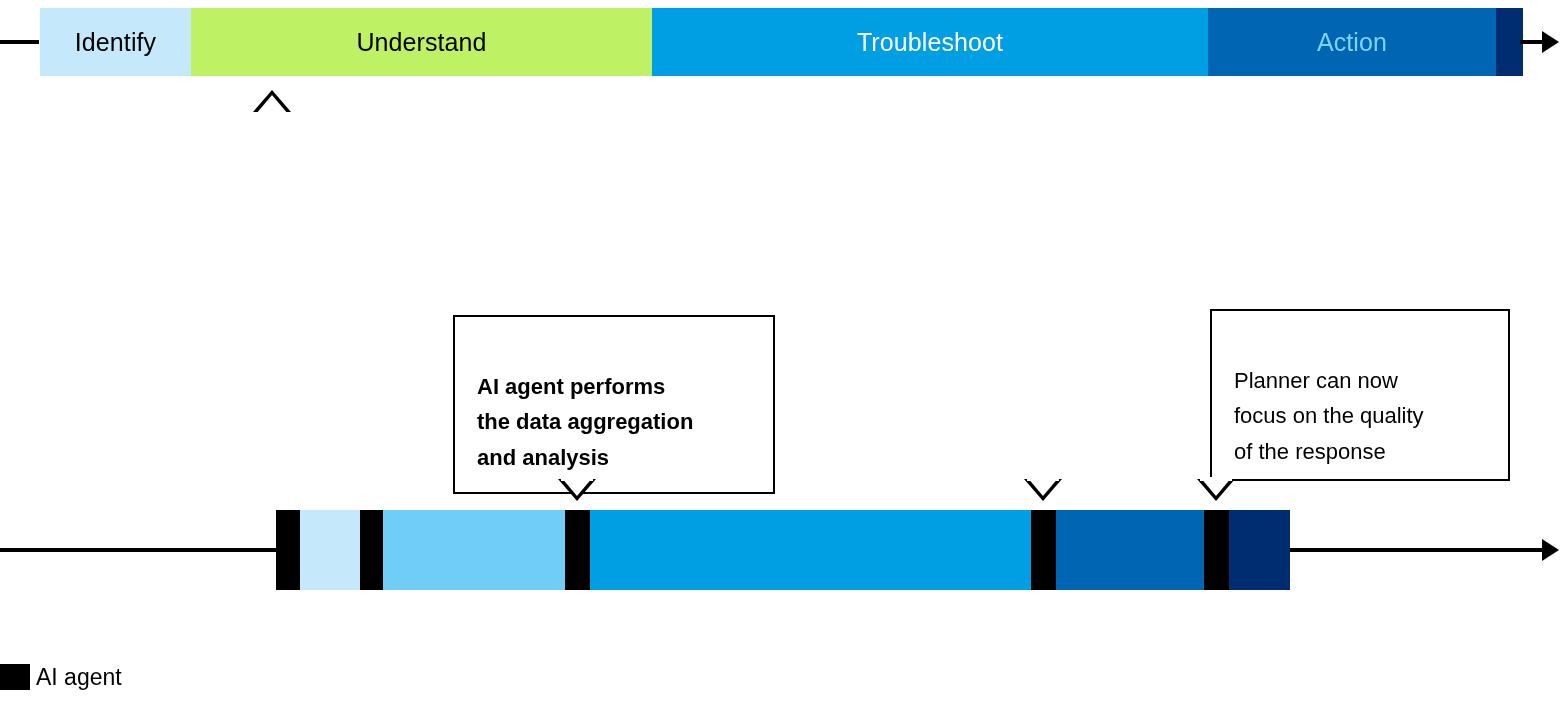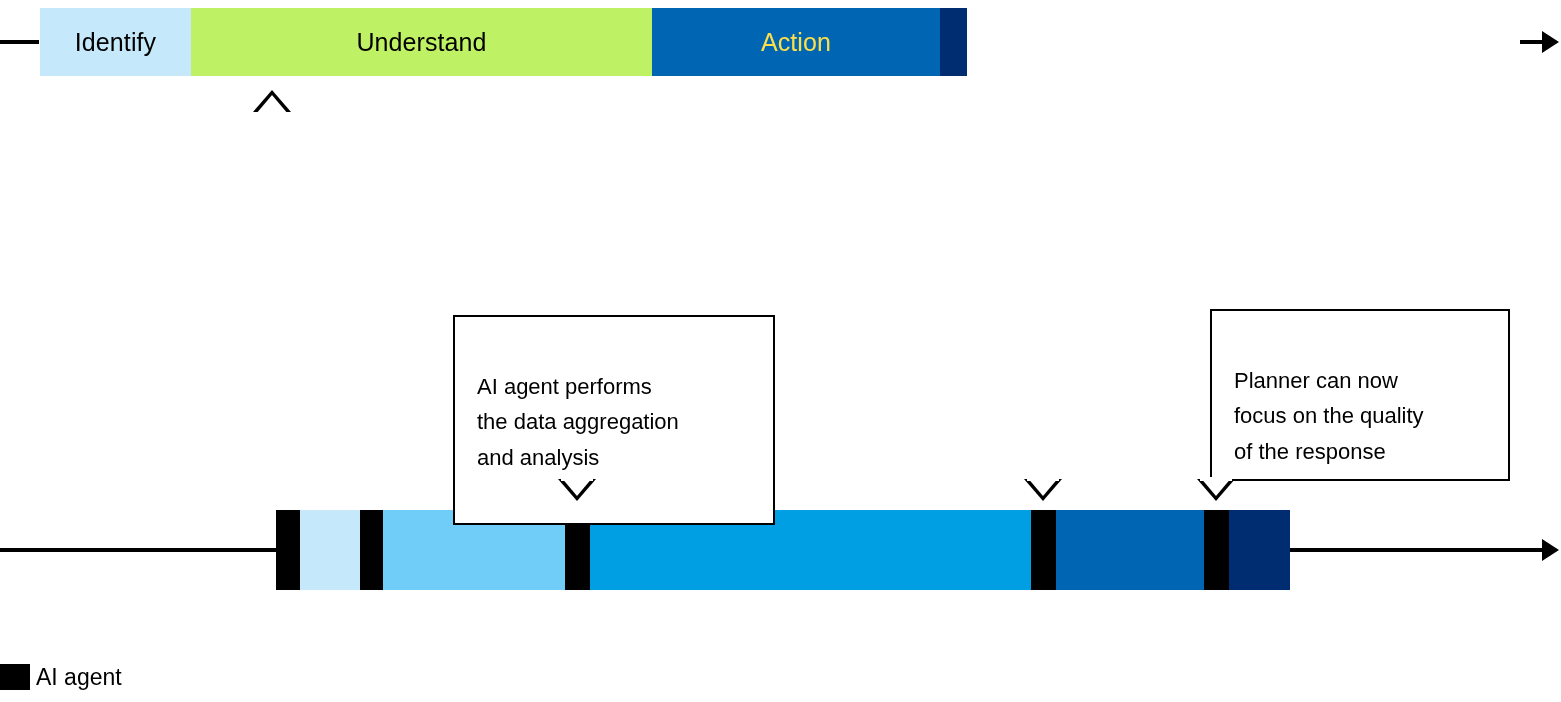--- a/index.html
+++ b/index.html
@@ -144,34 +144,37 @@
 
   <div class="axis-line" style="left:0px; top:40px; width:39px;"></div>
 
   <div id="top-bar">
     <div class="phase" style="width:151px; background:#C5E9FB; color:#000000;">
       <span>Identify</span>
     </div>
     <div class="phase" style="width:461px; background:#bef264; color:#000000;">
       <span>Understand</span>
     </div>
-    <div class="phase" style="width:288px; background:#0066B3; color:#fde047;">
+    <div class="phase" style="width:556px; background:#009FE3; color:#FFFFFF;">
+      <span>Troubleshoot</span>
+    </div>
+    <div class="phase" style="width:288px; background:#0066B3; color:#7dd3fc;">
       <span>Action</span>
     </div>
     <div class="phase" style="width:27px; background:#002D72;"></div>
   </div>
 
   <div class="axis-line" style="left:1520px; top:40px; width:24px;"></div>
   <div class="arrow-head" style="left:1542px; top:31px;"></div>
 
   <div class="tail up-border" style="left:253px; top:90px;"></div>
   <div class="tail up-fill" style="left:256px; top:95px;"></div>
   <div class="tail-mask" style="left:256px; top:112px; width:32px;"></div>
 
-  <div class="callout" style="left:453px; top:315px; width:322px; height:210px;">
+  <div class="callout" style="left:453px; top:315px; width:322px; height:179px;font-weight:bold;">
     <span>AI agent performs
 the data aggregation
 and analysis</span>
   </div>
   <div class="tail down-border" style="left:558px; top:479px;"></div>
   <div class="tail down-fill" style="left:561px; top:477px;"></div>
   <div class="tail-mask" style="left:561px; top:478px; width:32px;"></div>
 
   <div class="tail down-border" style="left:1024px; top:479px;"></div>
   <div class="tail down-fill" style="left:1027px; top:477px;"></div>

